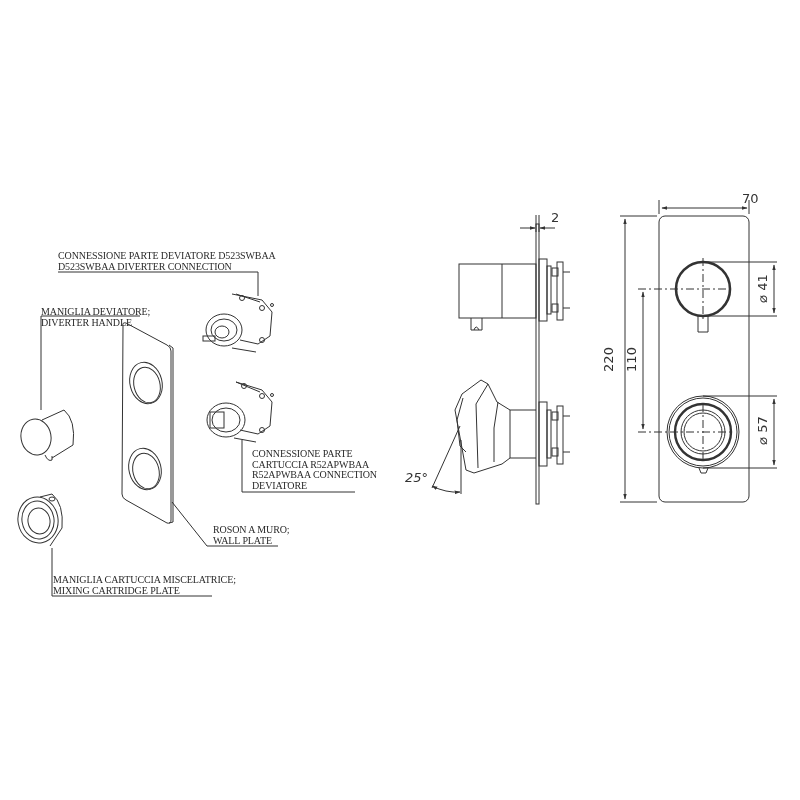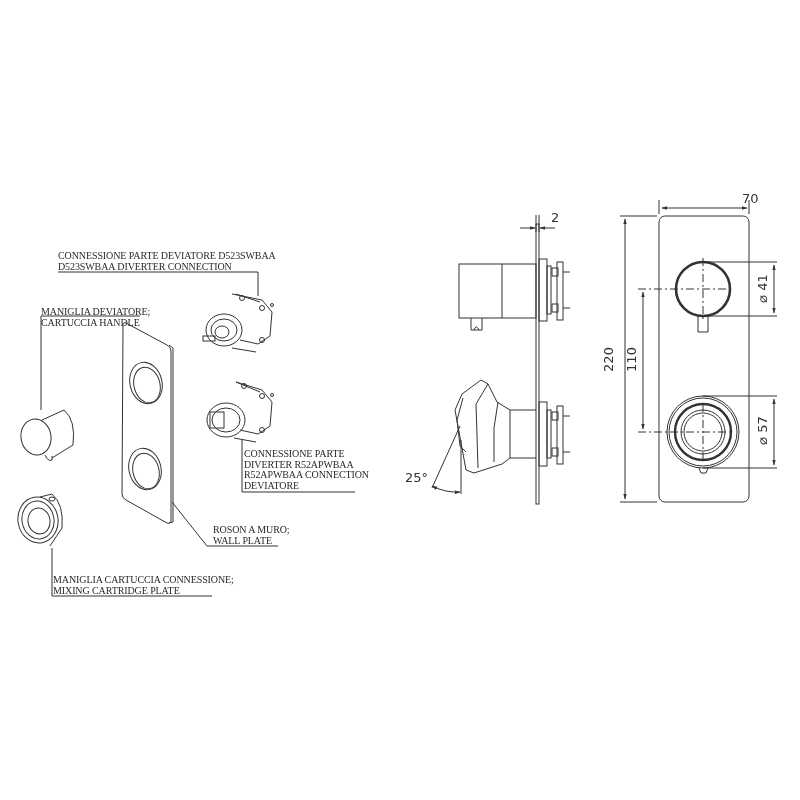--- a/index.html
+++ b/index.html
@@ -157,40 +157,40 @@
   </g>
 </svg>
 
 <div class="lbl" style="left:58px; top:251px;">
   <span>CONNESSIONE PARTE DEVIATORE D523SWBAA</span>
   <span>D523SWBAA DIVERTER CONNECTION</span>
 </div>
 
 <div class="lbl" style="left:41px; top:295px;margin-top:12px;">
   <span>MANIGLIA DEVIATORE;</span>
-  <span>CARTUCCIA HANDLE</span>
+  <span>DIVERTER HANDLE</span>
 </div>
 
-<div class="lbl" style="left:244px; top:449px;">
+<div class="lbl" style="left:252px; top:449px;">
   <span>CONNESSIONE PARTE</span>
-  <span>DIVERTER R52APWBAA</span>
+  <span>CARTUCCIA R52APWBAA</span>
   <span>R52APWBAA CONNECTION</span>
   <span>DEVIATORE</span>
 </div>
 
 <div class="lbl" style="left:213px; top:525px;">
   <span>ROSON A MURO;</span>
   <span>WALL PLATE</span>
 </div>
 
 <div class="lbl" style="left:53px; top:575px;">
-  <span>MANIGLIA CARTUCCIA CONNESSIONE;</span>
+  <span>MANIGLIA CARTUCCIA MISCELATRICE;</span>
   <span>MIXING CARTRIDGE PLATE</span>
 </div>
 
 <div class="dim" style="left:551px; top:210px;">2</div>
-<div class="dim" style="left:405px; top:470px;">25°</div>
+<div class="dim" style="left:405px; top:470px;font-style:italic;">25°</div>
 
 <div class="dim" style="left:694px; top:191px;margin-left:48px;">70</div>
 <div class="dim rot" style="left:596px; top:352px;">220</div>
 <div class="dim rot" style="left:619px; top:352px;">110</div>
 <div class="dim rot" style="left:748px; top:281px;">⌀ 41</div>
 <div class="dim rot" style="left:748px; top:423px;">⌀ 57</div>
 
 </body></html>

